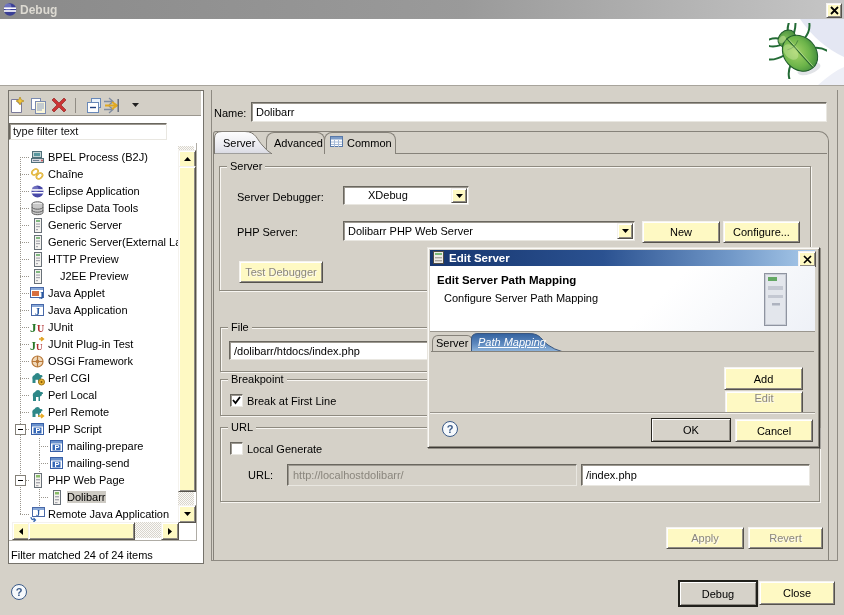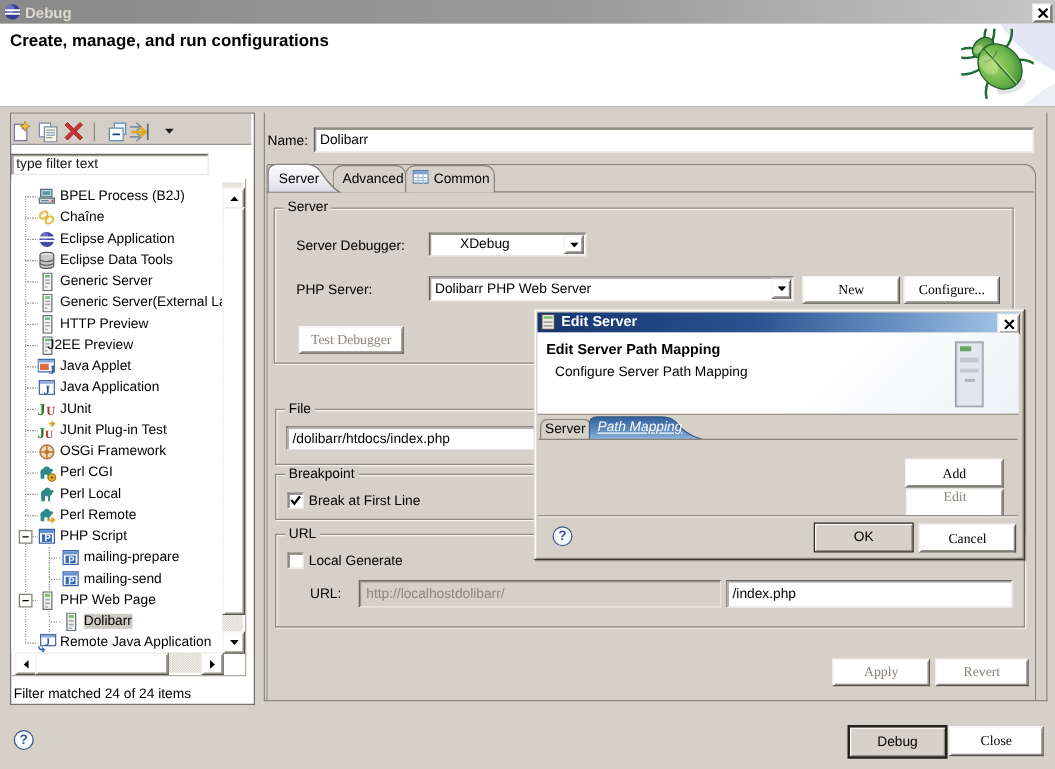--- a/index.html
+++ b/index.html
@@ -1,21 +1,21 @@
 <!DOCTYPE html>
 <html><head>
 <meta charset="utf-8">
 <style>
 html,body{margin:0;padding:0}
 body{width:844px;height:615px;position:relative;overflow:hidden;
   font-family:"Liberation Sans",sans-serif;font-size:11px;color:#000;
   background:#D5D1C8;}
 .ab{position:absolute}
-.raised{background:#ffffff;border:1px solid;border-color:#F4F2EE #55524C #55524C #F4F2EE;
-  box-shadow:inset 1px 1px 0 #FFFFFF, inset -1px -1px 0 #908C84;font-family:Liberation Serif, serif;}
+.raised{background:#fef9c3;border:1px solid;border-color:#F4F2EE #55524C #55524C #F4F2EE;
+  box-shadow:inset 1px 1px 0 #FFFFFF, inset -1px -1px 0 #908C84;}
 .btn{display:flex;align-items:center;justify-content:center;font-size:11px;}
 .disab{color:#8A867D;text-shadow:1px 1px 0 #FAF8F4;text-align:center;}
 .sunkin{background:#fff;border:1px solid;border-color:#6A675F #E9E7E1 #E9E7E1 #6A675F;
   box-shadow:inset 1px 1px 0 #9c9890;}
 .group{border:1px solid #8E8A80;box-shadow:1px 1px 0 #F8F6F2, inset 1px 1px 0 #F8F6F2;}
 .glabel{position:absolute;top:-7px;left:7px;background:#D5D1C8;padding:0 3px;line-height:13px}
 .tr{height:17px;position:absolute;left:0;white-space:nowrap;}
 .tr .tx{position:absolute;top:2px;}
 .tico{position:absolute;top:1px;}
 .dotv{background-image:repeating-linear-gradient(to bottom,#9A968E 0 1px,transparent 1px 2px);}
@@ -42,21 +42,20 @@
 <svg width="9" height="9" viewBox="0 0 9 9">
       <path d="M1,1 L8,8 M8,1 L1,8" stroke="#000" stroke-width="1.8"></path>
     </svg>
 </div>
 
 <div class="ab" style="left:0;top:19px;width:844px;height:66px;background:#FFFFFF;border-bottom:1px solid #A8A49C;overflow:hidden;">
   <svg class="ab" width="844" height="66" viewBox="0 0 844 66" style="left:0;top:0">
     <path d="M800,0 Q818,26 844,38 L844,0 Z" fill="#E4E7F3"></path>
     <path d="M818,66 Q834,52 844,48 L844,66 Z" fill="#EDEFF7"></path>
   </svg>
-  <div class="ab" style="left:8px;top:6px;font-weight:bold;font-size:13.5px;">Create, manage, and run configurations</div>
 
   <svg class="ab" style="left:769px;top:4px;" width="58" height="56" viewBox="0 0 58 56">
     <defs>
       <radialGradient id="bugb" cx="0.42" cy="0.4" r="0.75">
         <stop offset="0" stop-color="#A6D468"></stop>
         <stop offset="0.55" stop-color="#6CB44A"></stop>
         <stop offset="1" stop-color="#2F7A36"></stop>
       </radialGradient>
       <radialGradient id="bugh" cx="0.45" cy="0.4" r="0.8">
         <stop offset="0" stop-color="#7CBC54"></stop>
@@ -209,21 +208,21 @@
     </div>
 <div class="ab doth" style="left:11px;top:133px;width:10px;height:1px;"></div>
 <div class="tr" style="top:125px;">
       <span class="tico" style="left:21px;"><svg width="16" height="15" viewBox="0 0 16 15">
           <rect x="4.5" y="0.5" width="7" height="14" fill="#F4F3F0" stroke="#687078"></rect>
           <rect x="6" y="2" width="4" height="2" fill="#80B880"></rect>
           <rect x="6" y="5.5" width="4" height="1.2" fill="#A8A8B0"></rect>
           <rect x="6" y="8" width="4" height="1.2" fill="#A8A8B0"></rect>
           <rect x="6" y="11" width="2" height="1.2" fill="#A8A8B0"></rect>
         </svg></span>
-      <span class="tx" style="left:29px;"><span>J2EE Preview</span></span>
+      <span class="tx" style="left:51px;"><span>J2EE Preview</span></span>
     </div>
 <div class="ab doth" style="left:11px;top:150px;width:10px;height:1px;"></div>
 <div class="tr" style="top:142px;">
       <span class="tico" style="left:21px;"><svg width="16" height="15" viewBox="0 0 16 15">
           <rect x="0.5" y="1.5" width="13" height="10" fill="#fff" stroke="#4868A8"></rect>
           <rect x="1" y="2" width="12" height="2" fill="#88A8D8"></rect>
           <rect x="2" y="5" width="7" height="5" fill="#D87040"></rect>
           <text x="9" y="13" font-family="Liberation Serif" font-size="10" font-weight="bold" fill="#2858A0">J</text>
         </svg></span>
       <span class="tx" style="left:39px;"><span>Java Applet</span></span>

